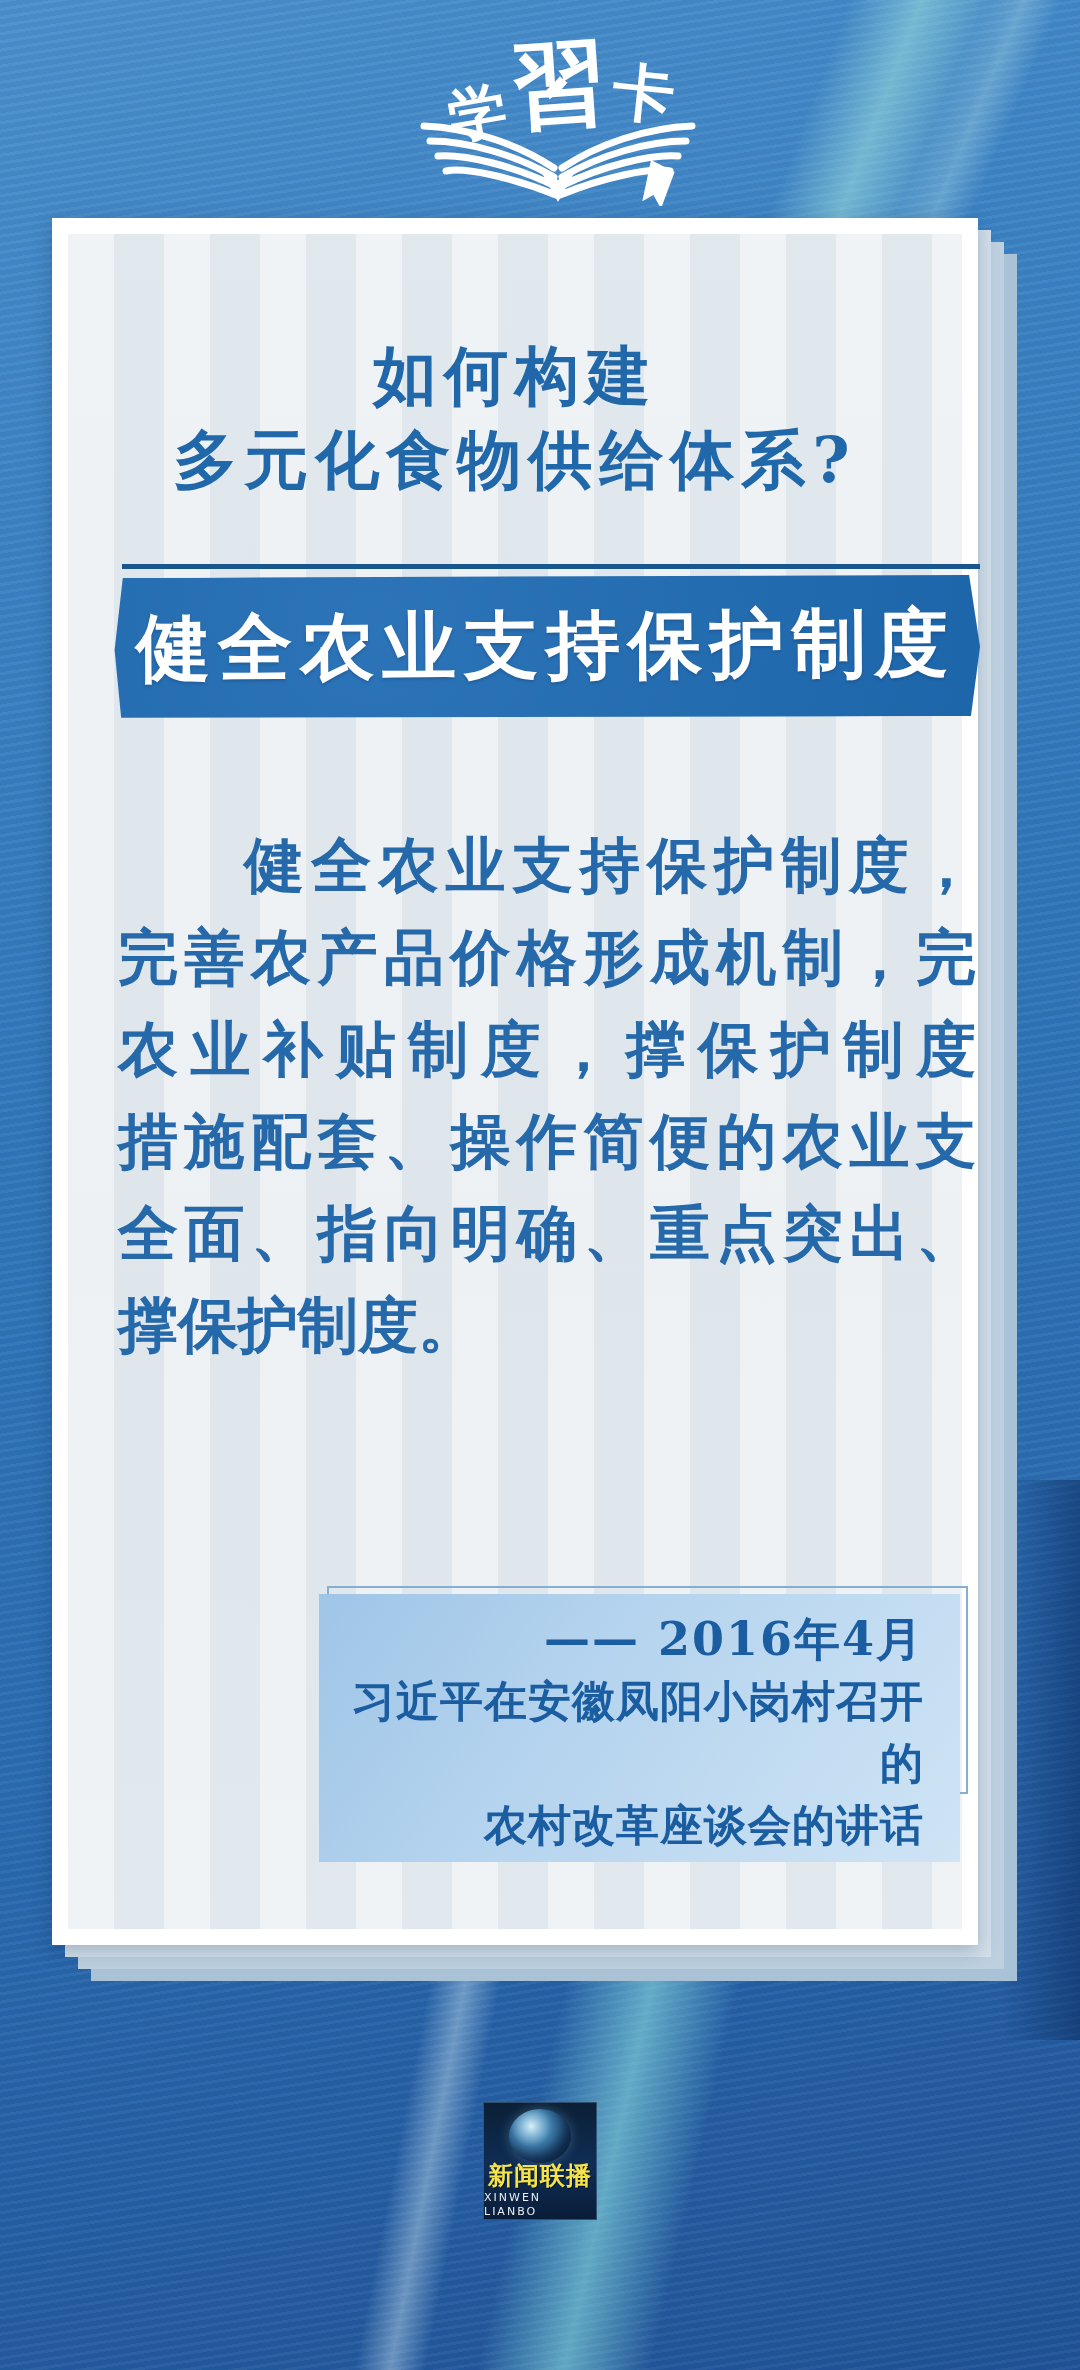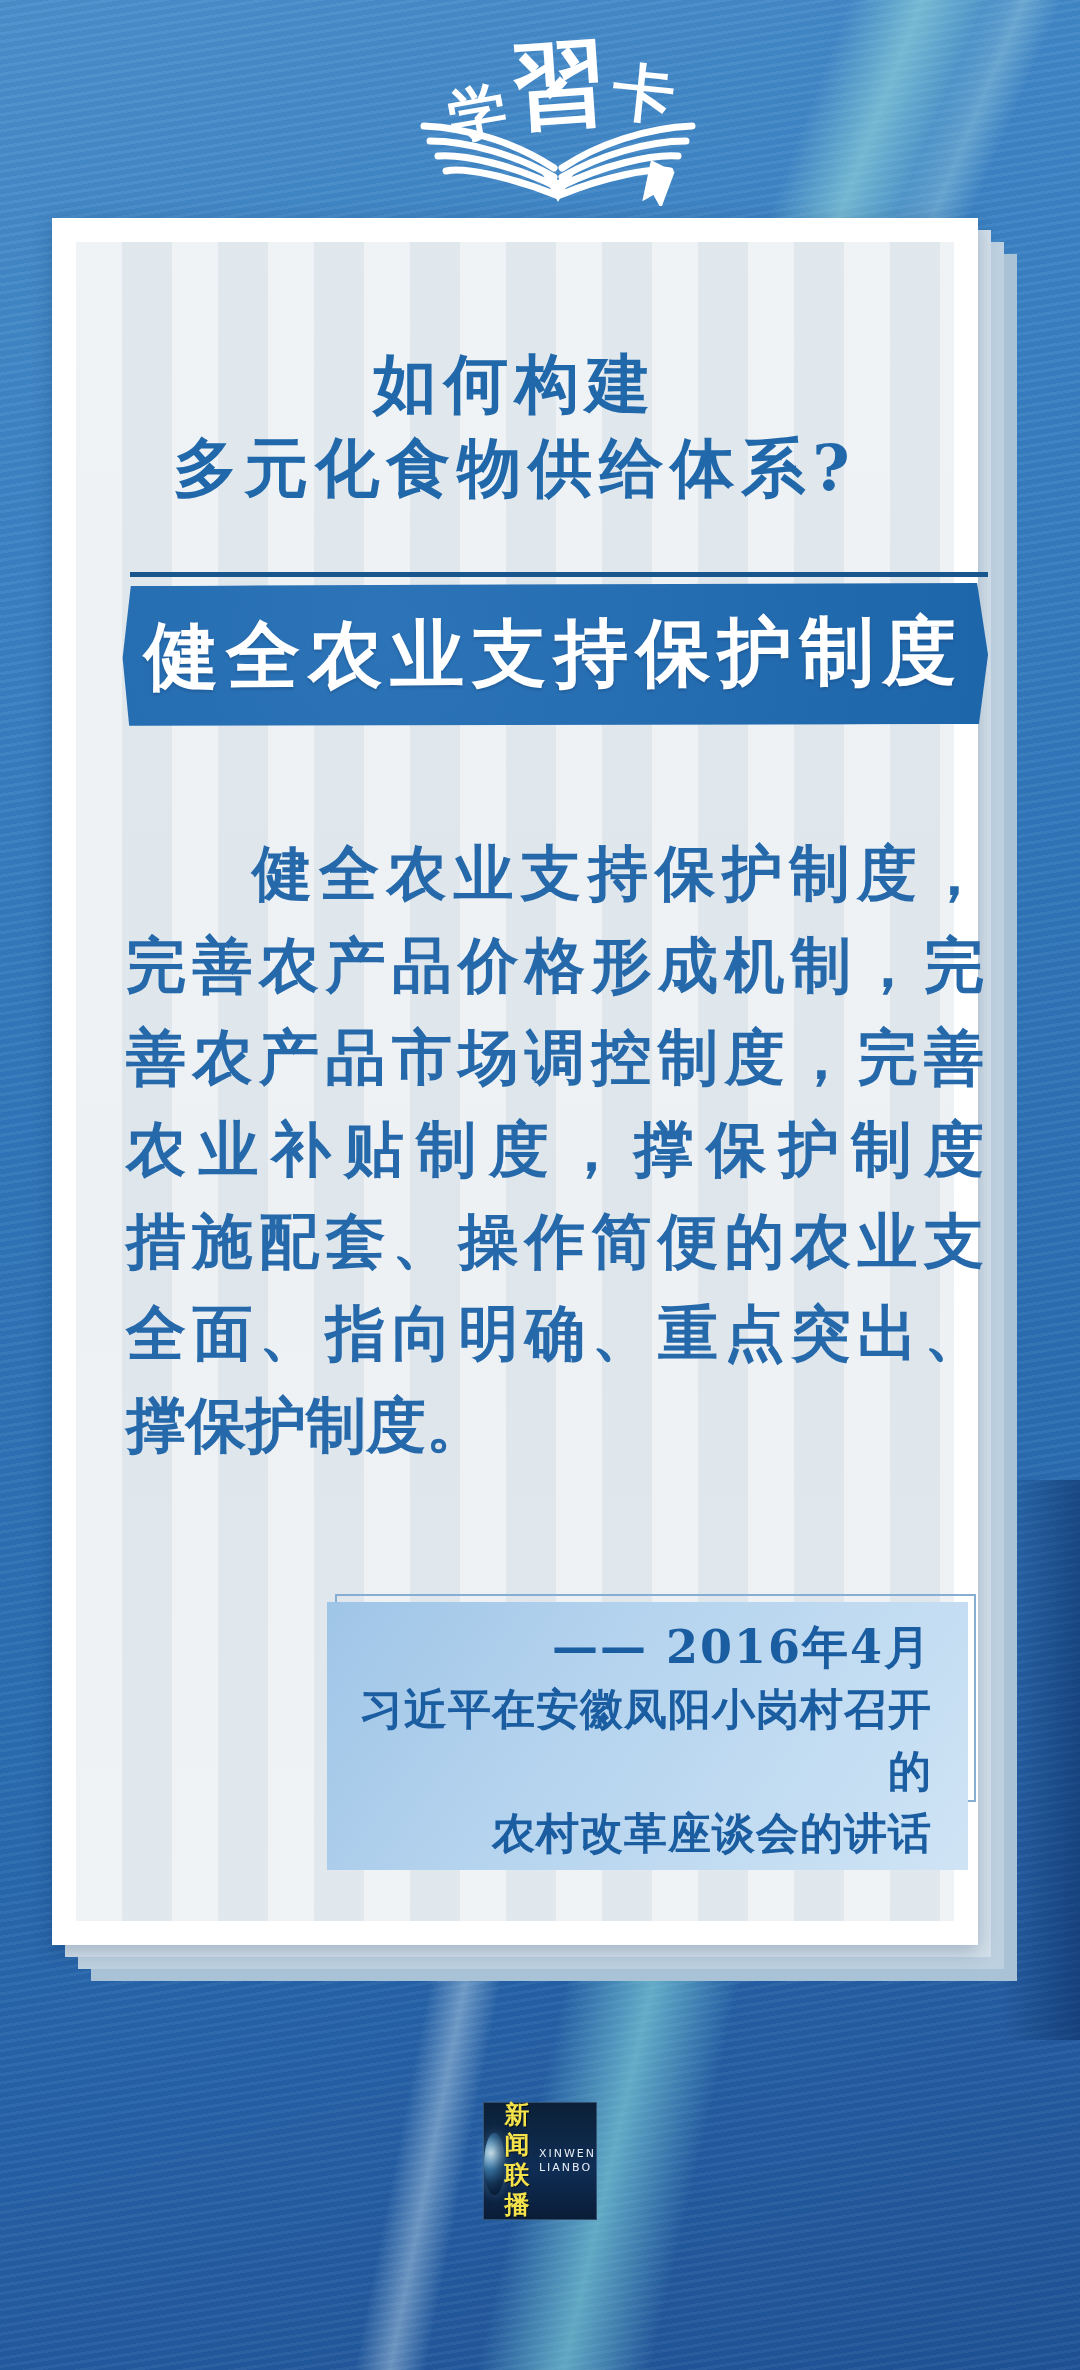--- a/index.html
+++ b/index.html
@@ -25,21 +25,21 @@
     background:linear-gradient(to left,rgba(8,38,88,.50),rgba(8,38,88,0));}
 
   
   .sheet{position:absolute;width:926px;height:1727px;z-index:1;}
   .sheet-4{left:91px;top:254px;background:#a9c2d6;}
   .sheet-3{left:78px;top:242px;background:#bcd0e0;}
   .sheet-2{left:65px;top:230px;background:#d3e0ea;}
 
   
   .card{position:absolute;left:52px;top:218px;width:926px;height:1727px;background:#ffffff;
-    padding:24px;z-index:2;box-shadow:0 6px 18px rgba(10,40,80,.25);}
+    padding:16px;z-index:2;box-shadow:0 6px 18px rgba(10,40,80,.25);}
   .panel{position:relative;width:100%;height:100%;background:#e8edf0;
     background-image:repeating-linear-gradient(90deg,rgba(255,255,255,.30) 0 46px,rgba(198,212,222,.22) 46px 96px),
       linear-gradient(180deg,#e9eef1 0%,#e6ebef 60%,#e9eef2 100%);}
 
   .q-title{position:absolute;top:100px;left:0;right:0;text-align:center;
     color:#2168aa;font-weight:bold;font-size:64px;line-height:84px;letter-spacing:7px;}
   .banner-rule{position:absolute;top:330px;left:54px;width:858px;height:5px;background:#19568e;}
   .banner{position:absolute;top:341px;left:44px;width:868px;height:144px;background:#1f6bb3;
     background-image:radial-gradient(circle at 30% 30%,rgba(255,255,255,.06),rgba(0,0,0,.05));
     transform:rotate(-0.4deg);
@@ -66,21 +66,21 @@
   .sc-text{position:absolute;top:0;left:0;width:100%;height:100px;text-align:center;white-space:nowrap;}
   .sc-c1{display:inline-block;font-size:58px;font-weight:bold;transform:rotate(-10deg) translateY(22px);}
   .sc-c2{display:inline-block;font-size:95px;font-weight:bold;transform:rotate(-4deg) translateY(6px);margin:0 2px;}
   .sc-c3{display:inline-block;font-size:62px;font-weight:bold;transform:rotate(6deg) translateY(4px);}
   .sc-book{position:absolute;left:8px;top:92px;}
 
   
   .xw-logo{position:absolute;left:483px;top:2102px;width:114px;height:118px;z-index:2;
     background:linear-gradient(180deg,#0b2036 0%,#0f2d55 55%,#0a1d38 100%);
     border:1px solid rgba(130,170,210,.35);
-    display:flex;flex-direction:row;align-items:center;}
+    display:flex;flex-direction:column;align-items:center;}
   .globe{width:62px;height:62px;border-radius:50%;margin-top:6px;
     background:radial-gradient(circle at 36% 32%,#d8eef6 0%,#8fc0dd 16%,#3d7cab 38%,#1e4a74 68%,#12304f 100%);
     box-shadow:0 0 12px rgba(130,190,230,.35), inset -6px -8px 14px rgba(0,10,30,.55);}
   .xw-cn{color:#f5e34b;font-size:25px;font-weight:bold;letter-spacing:1px;line-height:30px;margin-top:-2px;
     text-shadow:1px 1px 0 rgba(0,0,0,.6);}
   .xw-en{color:#e9eff6;font-size:11px;letter-spacing:2px;line-height:14px;
     font-family:"DejaVu Sans","Liberation Sans",sans-serif;}
 </style>
 </head>
 <body>
@@ -129,21 +129,20 @@
     </div>
 
     <div class="banner-rule"></div>
     <div class="banner">
       <span class="banner-label">健全农业支持保护制度</span>
     </div>
 
     <div class="quote">
       <div class="bline first">健全农业支持保护制度，</div>
       <div class="bline">完善农产品价格形成机制，完</div>
-      <div class="bline">善农产品市场调控制度，完善</div>
       <div class="bline">农业补贴制度，撑保护制度</div>
       <div class="bline">措施配套、操作简便的农业支</div>
       <div class="bline">全面、指向明确、重点突出、</div>
       <div class="bline last">撑保护制度。</div>
     </div>
 
     <div class="attr-outline"></div>
     <div class="attr-box">
       <div class="attr-date">—— 2016年4月</div>
       <div class="attr-src">习近平在安徽凤阳小岗村召开的</div>

